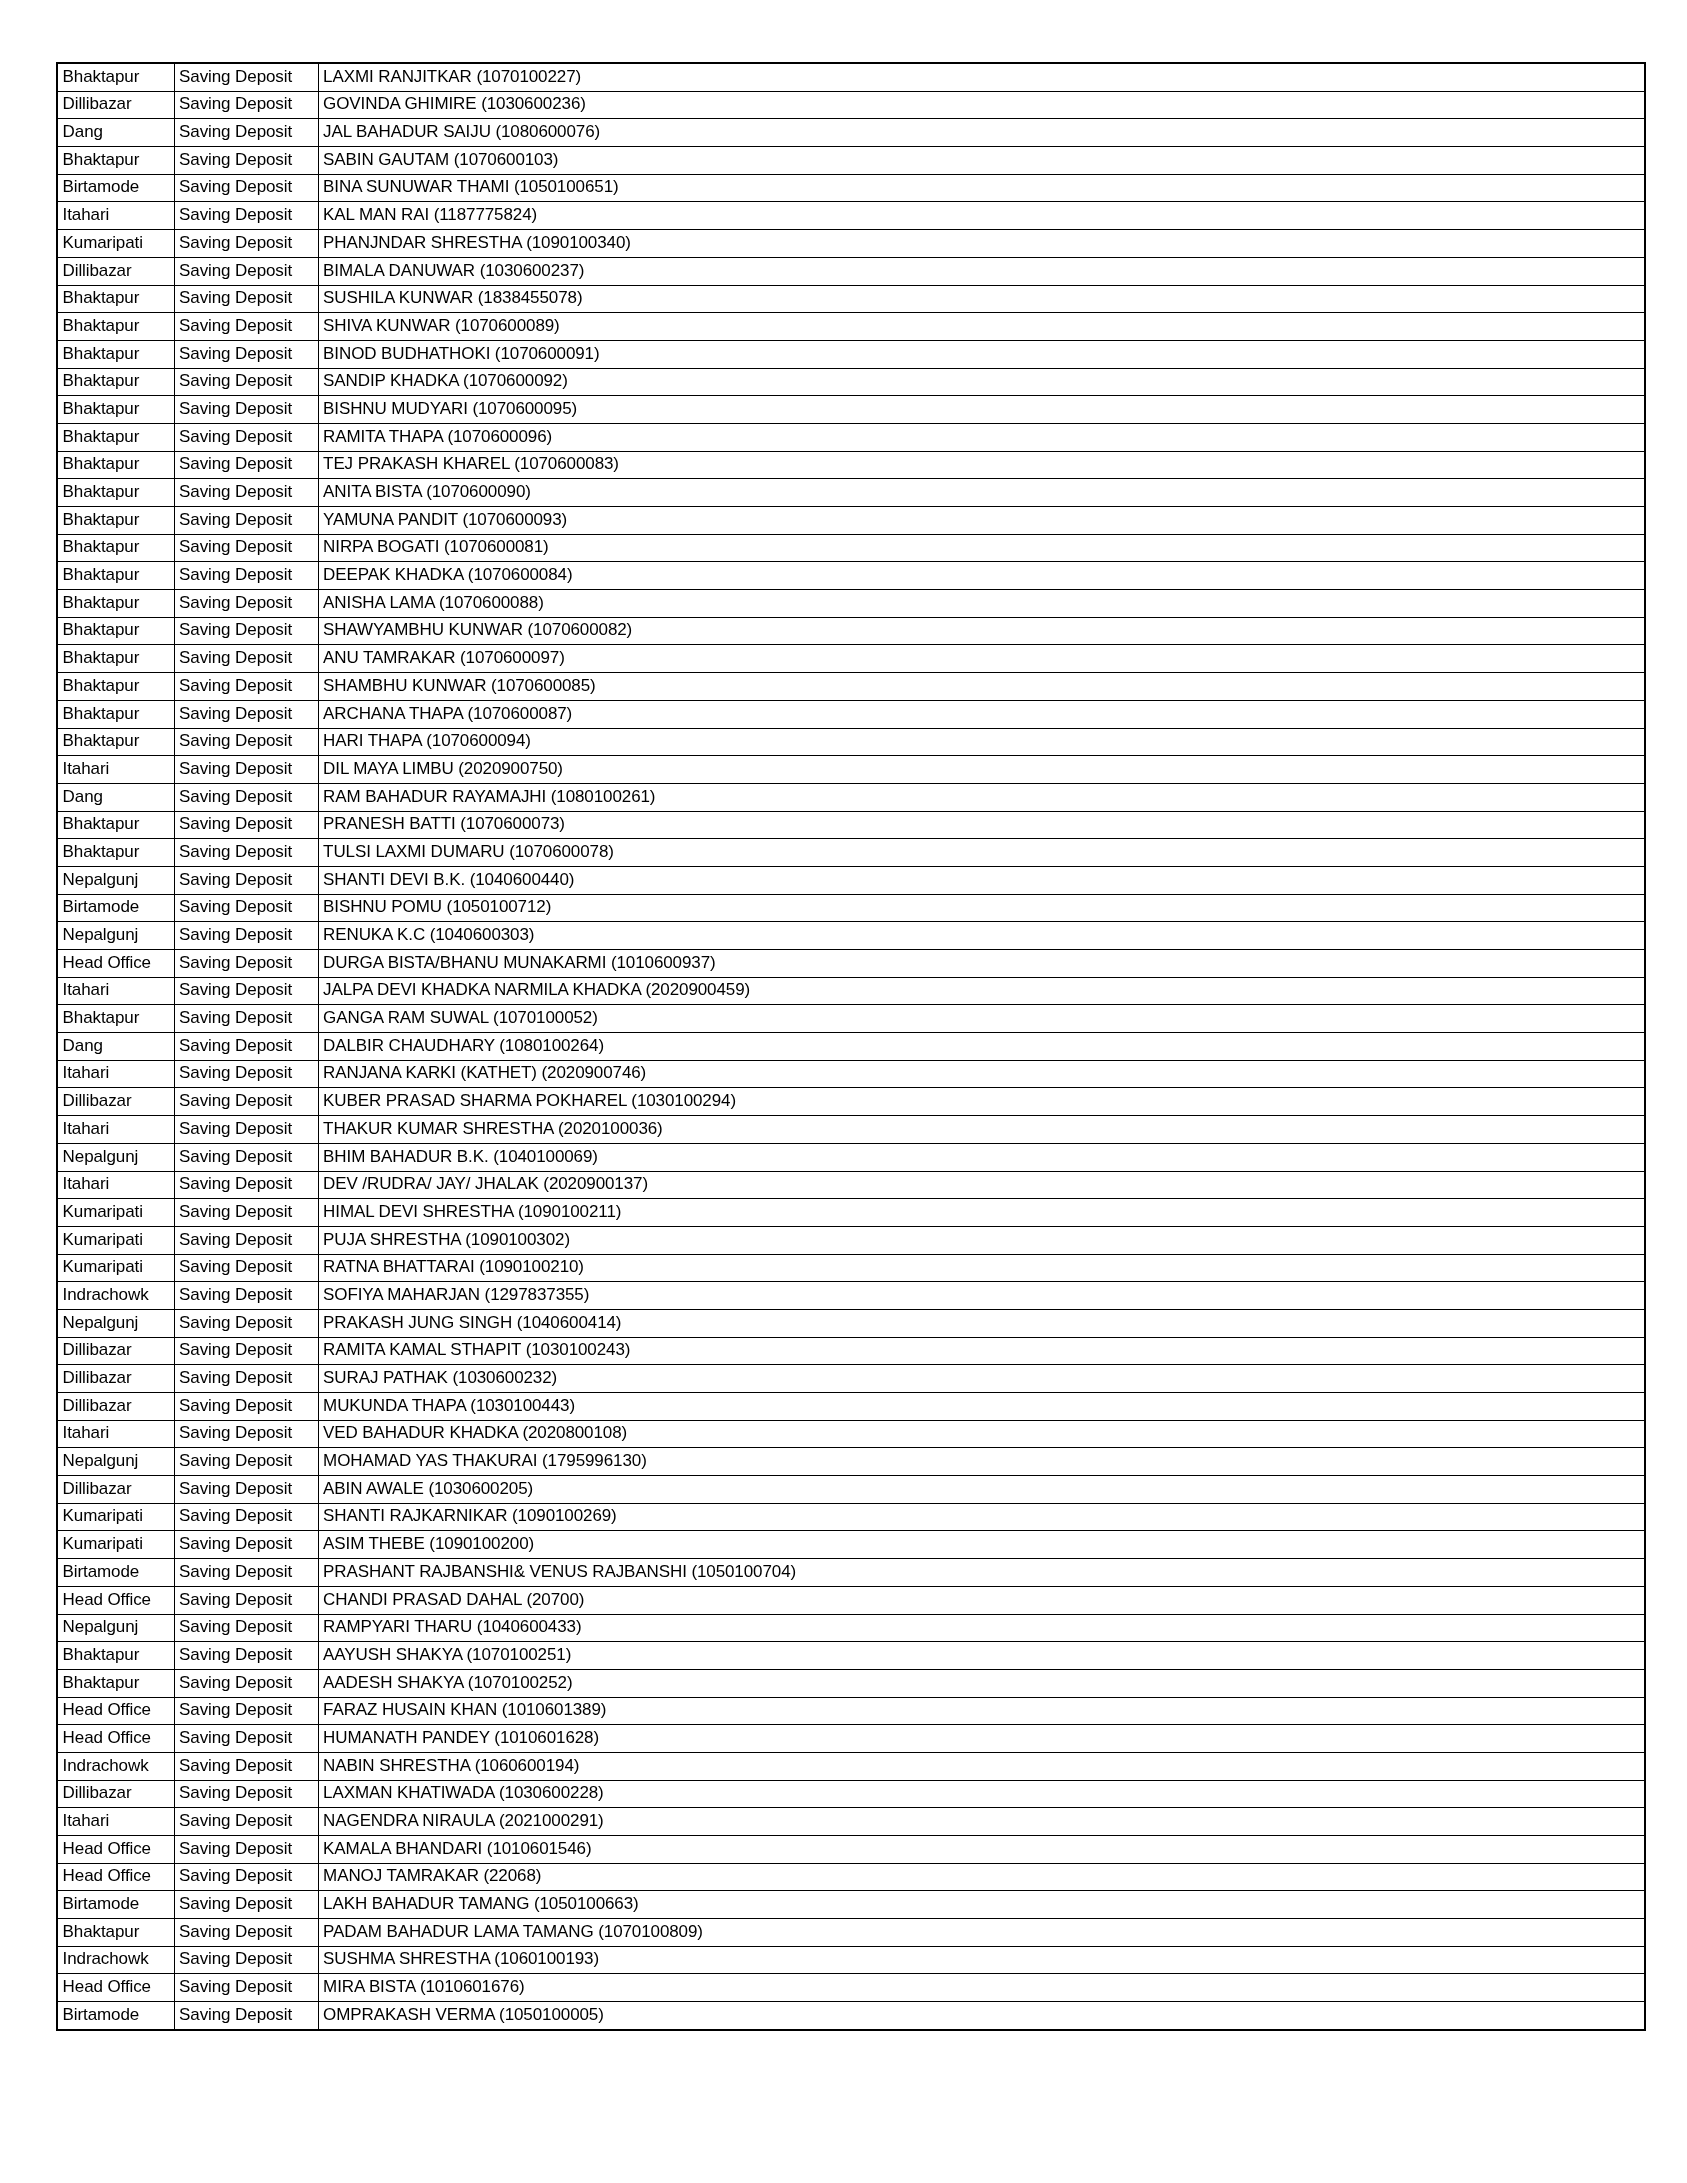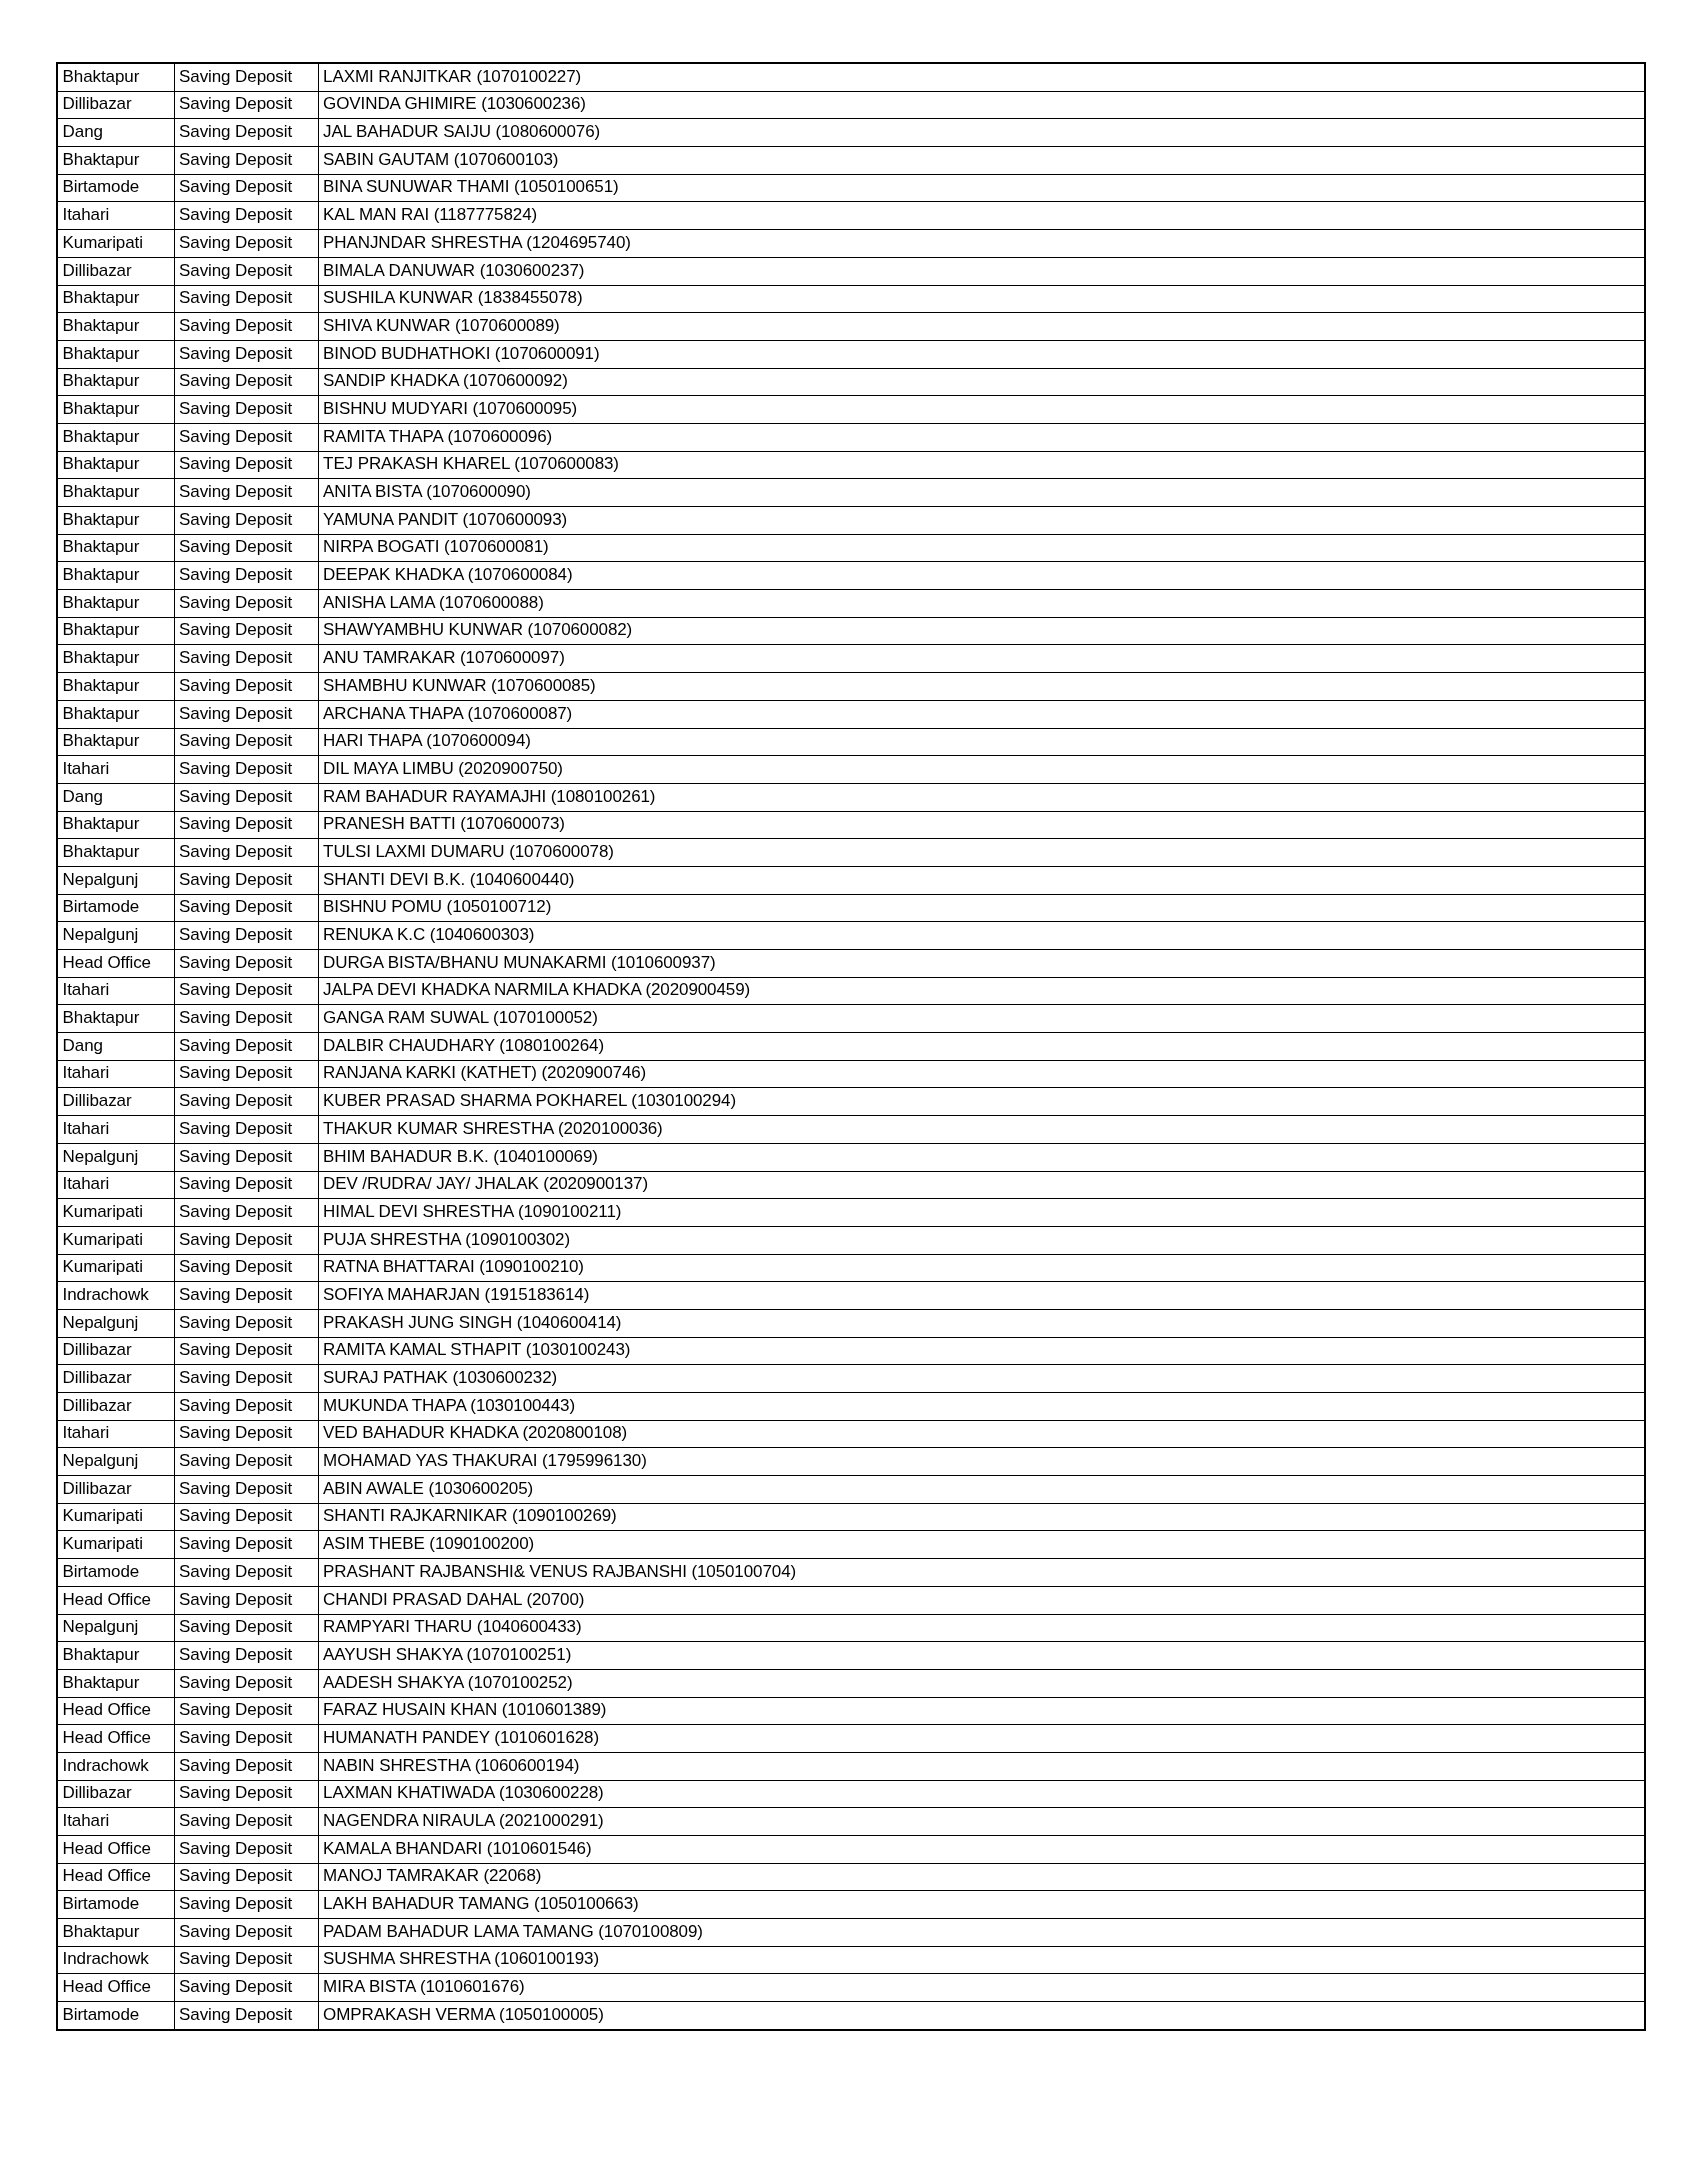--- a/index.html
+++ b/index.html
@@ -86,21 +86,21 @@
           <td class="cell-holder">BINA SUNUWAR THAMI (1050100651)</td>
         </tr>
         <tr>
           <td class="cell-branch">Itahari</td>
           <td class="cell-type">Saving Deposit</td>
           <td class="cell-holder">KAL  MAN RAI (1187775824)</td>
         </tr>
         <tr>
           <td class="cell-branch">Kumaripati</td>
           <td class="cell-type">Saving Deposit</td>
-          <td class="cell-holder">PHANJNDAR SHRESTHA (1204695740)</td>
+          <td class="cell-holder">PHANJNDAR SHRESTHA (1090100340)</td>
         </tr>
         <tr>
           <td class="cell-branch">Dillibazar</td>
           <td class="cell-type">Saving Deposit</td>
           <td class="cell-holder">BIMALA DANUWAR (1030600237)</td>
         </tr>
         <tr>
           <td class="cell-branch">Bhaktapur</td>
           <td class="cell-type">Saving Deposit</td>
           <td class="cell-holder">SUSHILA KUNWAR (1838455078)</td>
@@ -276,21 +276,21 @@
           <td class="cell-holder">PUJA SHRESTHA (1090100302)</td>
         </tr>
         <tr>
           <td class="cell-branch">Kumaripati</td>
           <td class="cell-type">Saving Deposit</td>
           <td class="cell-holder">RATNA BHATTARAI (1090100210)</td>
         </tr>
         <tr>
           <td class="cell-branch">Indrachowk</td>
           <td class="cell-type">Saving Deposit</td>
-          <td class="cell-holder">SOFIYA MAHARJAN (1915183614)</td>
+          <td class="cell-holder">SOFIYA MAHARJAN (1297837355)</td>
         </tr>
         <tr>
           <td class="cell-branch">Nepalgunj</td>
           <td class="cell-type">Saving Deposit</td>
           <td class="cell-holder">PRAKASH JUNG SINGH (1040600414)</td>
         </tr>
         <tr>
           <td class="cell-branch">Dillibazar</td>
           <td class="cell-type">Saving Deposit</td>
           <td class="cell-holder">RAMITA KAMAL STHAPIT (1030100243)</td>

